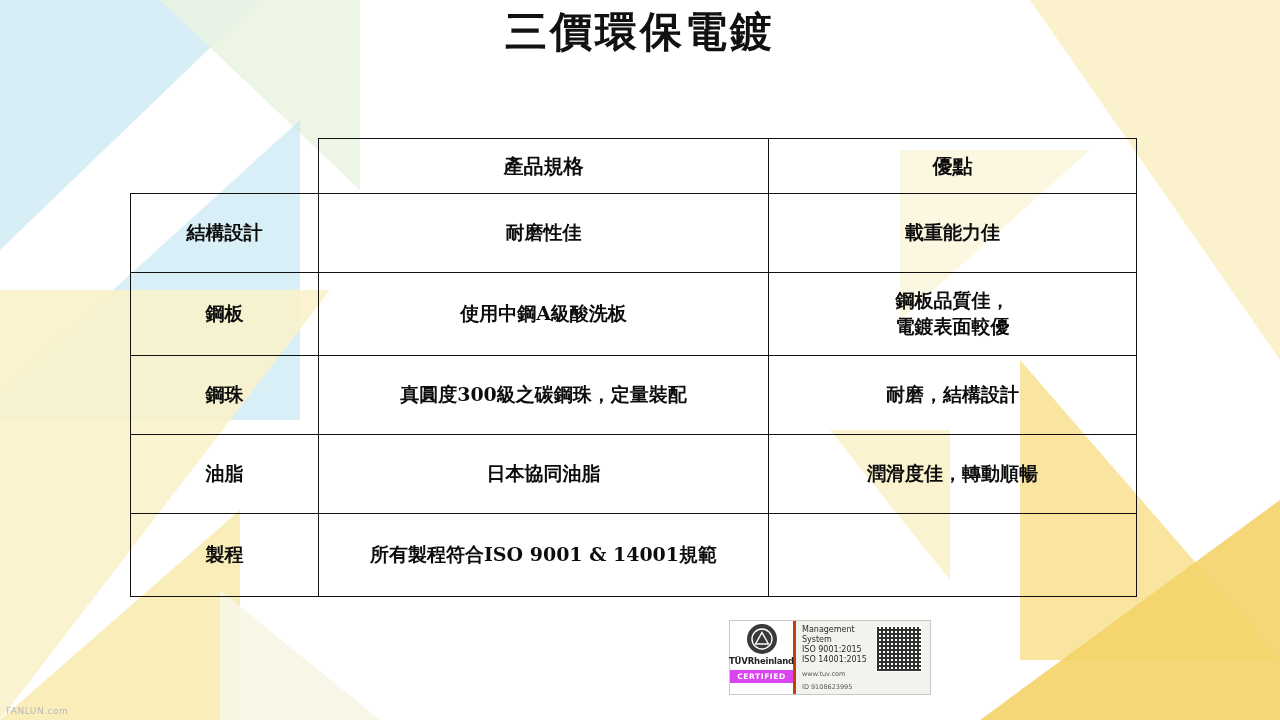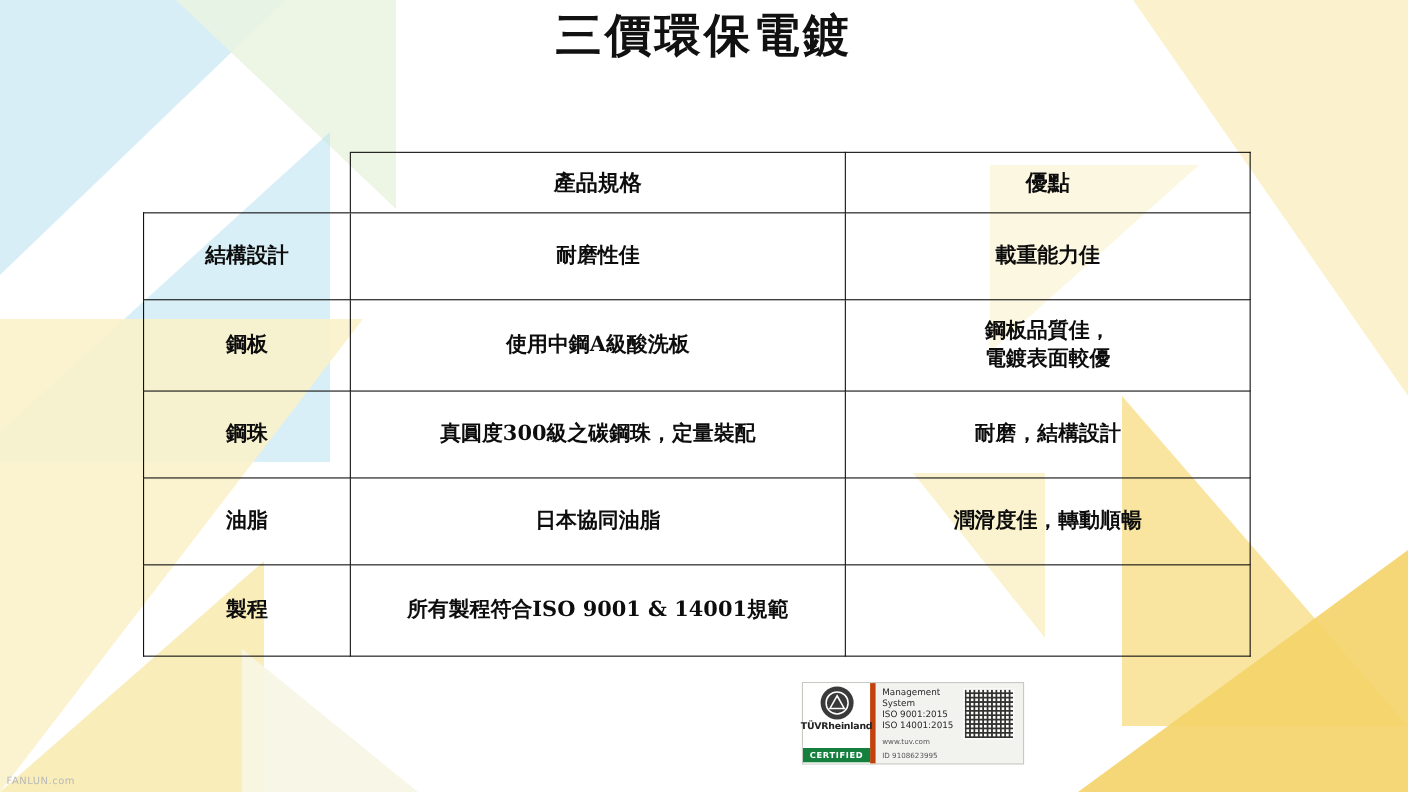--- a/index.html
+++ b/index.html
@@ -176,21 +176,21 @@
     z-index: 6;
     box-sizing: border-box;
   }
   .cert-left {
     width: 66px;
     background: #ffffff;
     display: flex;
     flex-direction: column;
     align-items: center;
     justify-content: flex-start;
-    border-right: 5px solid #c2410c;
+    border-right: 3px solid #c2410c;
     box-sizing: border-box;
     padding-top: 3px;
   }
   .cert-mark {
     width: 30px;
     height: 30px;
     border-radius: 50%;
     background: #3a3a3a;
     display: flex;
     align-items: center;
@@ -199,23 +199,23 @@
   }
   .cert-mark svg { display: block; }
   .cert-brand {
     font-family: "DejaVu Sans", "Liberation Sans", sans-serif;
     font-size: 8.5px;
     font-weight: bold;
     color: #222;
     letter-spacing: -0.2px;
   }
   .cert-certified {
-    margin-top: 14px;
+    margin-top: 4px;
     width: 100%;
-    background: #15803d;
+    background: #d946ef;
     color: #ffffff;
     font-size: 7.5px;
     font-weight: bold;
     letter-spacing: 0.6px;
     text-align: center;
     padding: 2px 0;
   }
   .cert-mid {
     flex: 1;
     padding: 4px 4px 2px 6px;

